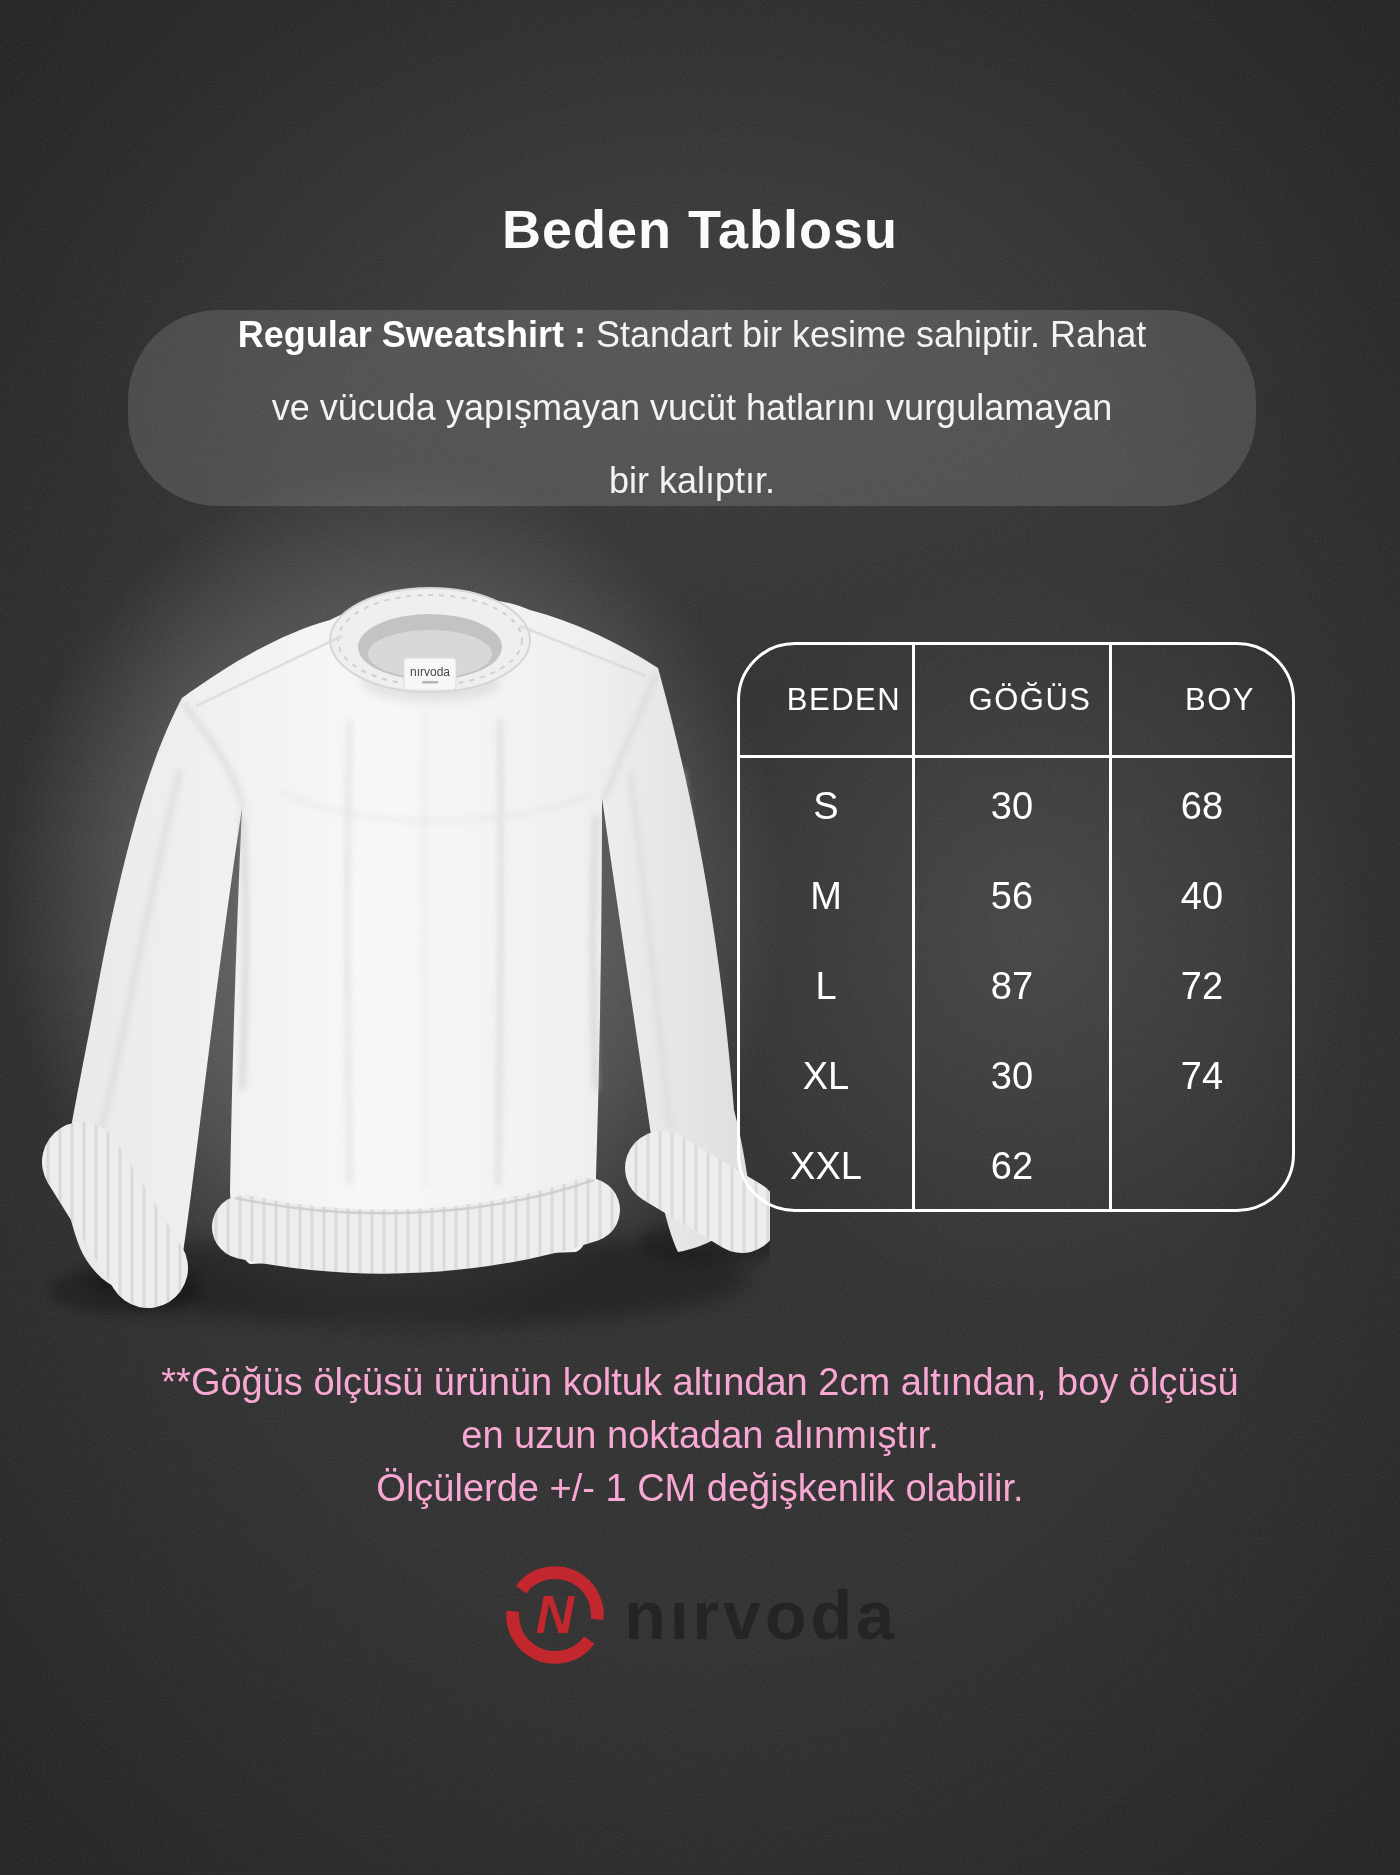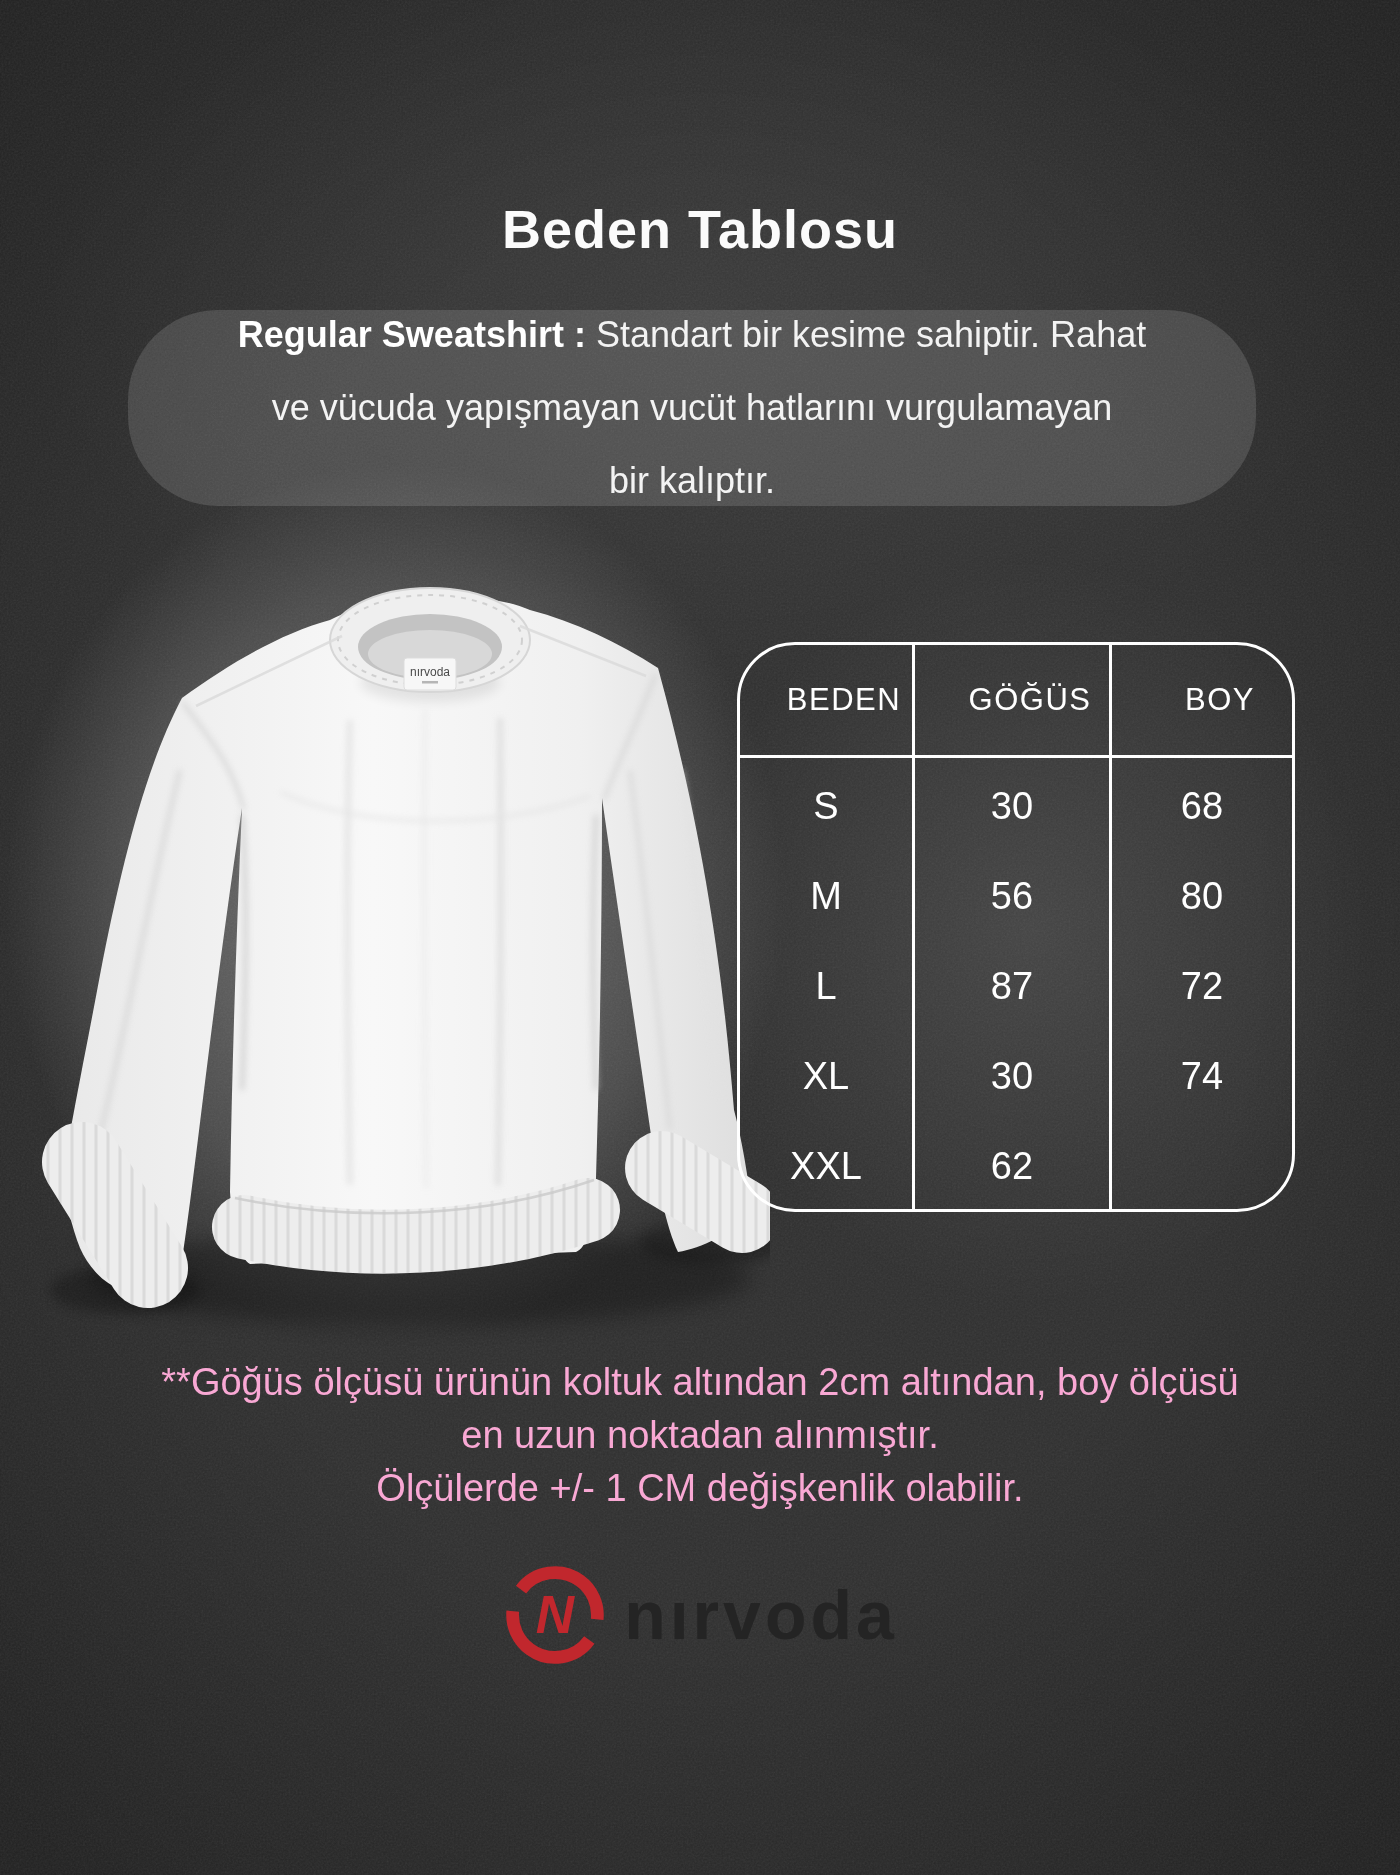--- a/index.html
+++ b/index.html
@@ -180,21 +180,21 @@
   <div class="cell hdr sep">BEDEN</div>
   <div class="cell hdr sep">GÖĞÜS</div>
   <div class="cell hdr">BOY</div>
 
   <div class="cell val sep">S</div>
   <div class="cell val sep">30</div>
   <div class="cell val">68</div>
 
   <div class="cell val sep">M</div>
   <div class="cell val sep">56</div>
-  <div class="cell val">80</div>
+  <div class="cell val">40</div>
 
   <div class="cell val sep">L</div>
   <div class="cell val sep">87</div>
   <div class="cell val">72</div>
 
   <div class="cell val sep">XL</div>
   <div class="cell val sep">30</div>
   <div class="cell val">74</div>
 
   <div class="cell val sep">XXL</div>

